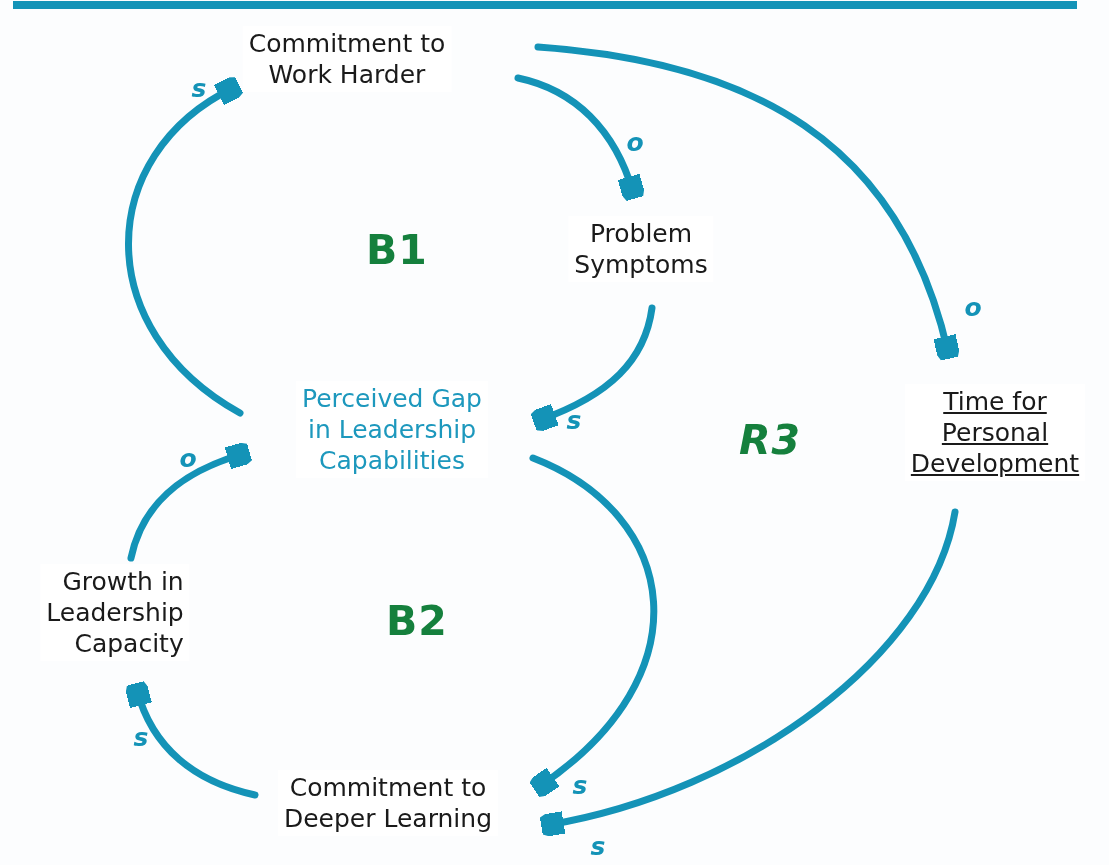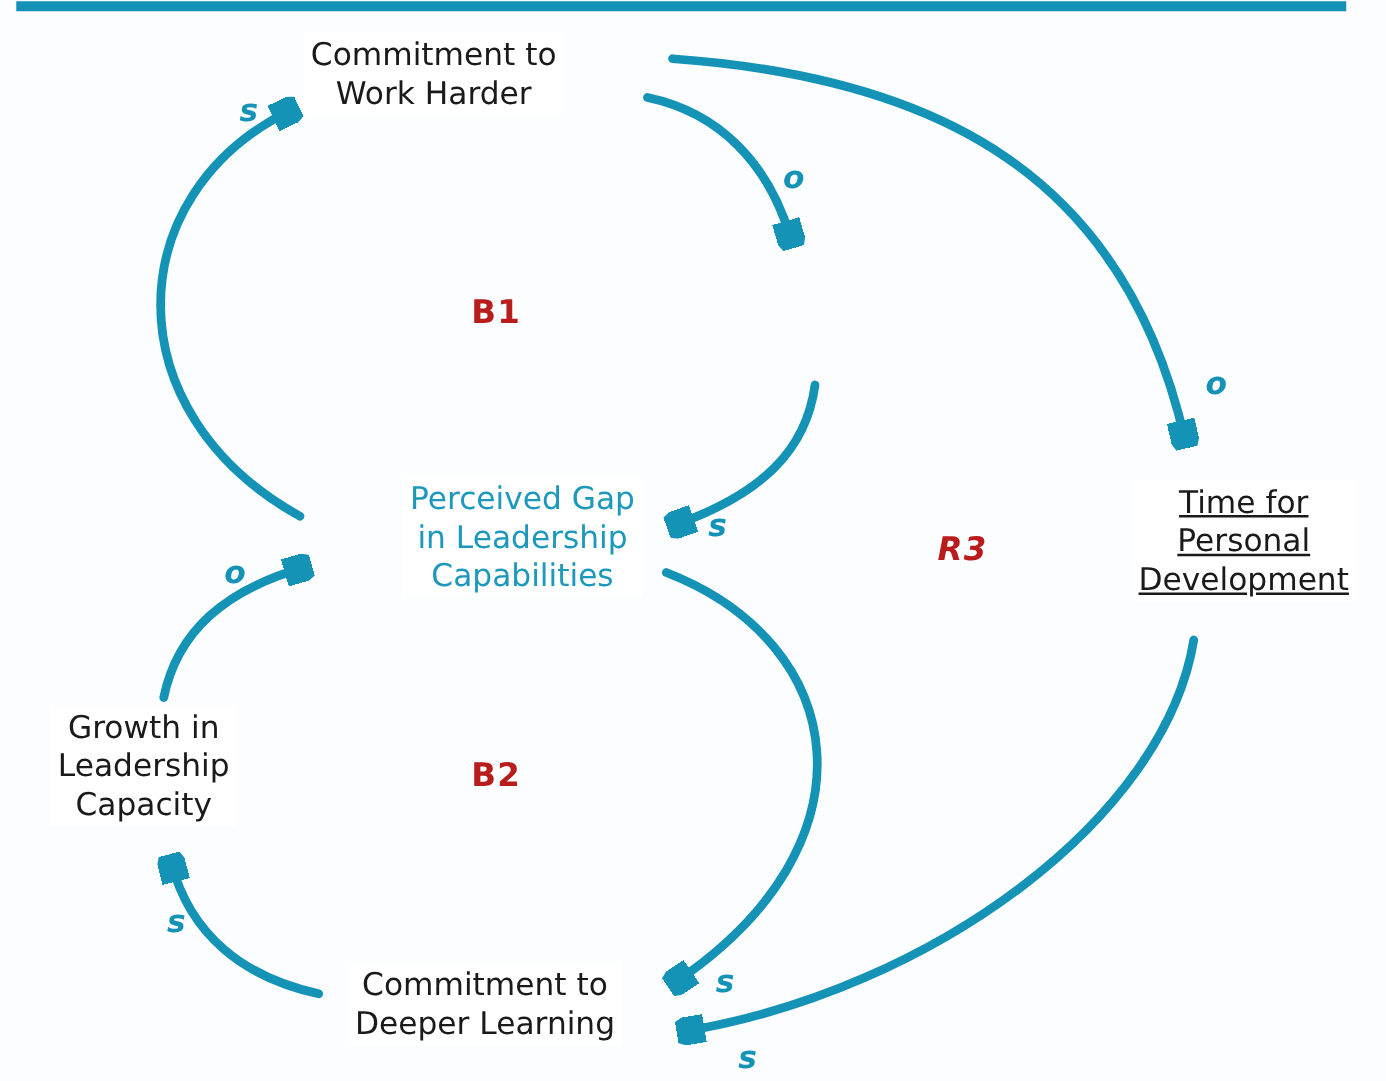--- a/index.html
+++ b/index.html
@@ -46,24 +46,24 @@
     color: #1a1a1a;
     background: rgba(255,255,255,0.9);
     padding: 2px 6px;
   }
   .node.highlight {
     color: #1d98bd;
   }
   .loop-label {
     position: absolute;
     transform: translate(-50%, -50%);
-    font-size: 26px;
+    font-size: 41px;
     font-weight: bold;
     letter-spacing: 1px;
-    color: #b91c1c;
+    color: #15803d;
     background: transparent;
   }
   .polarity {
     position: absolute;
     transform: translate(-50%, -50%);
     font-size: 25px;
     font-style: italic;
     font-weight: bold;
     color: #1493b7;
   }
@@ -87,39 +87,41 @@
     <path d="M 538 47 C 750 62, 900 140, 948 352" marker-end="url(#arrowhead)"></path>
     <path d="M 955 512 C 932 655, 745 792, 548 825" marker-end="url(#arrowhead)"></path>
     <path d="M 533 458 C 680 515, 705 675, 540 786" marker-end="url(#arrowhead)"></path>
     <path d="M 255 795 C 195 782, 152 748, 137 690" marker-end="url(#arrowhead)"></path>
     <path d="M 131 558 C 142 505, 180 472, 243 454" marker-end="url(#arrowhead)"></path>
   </svg>
 
   <div class="node" style="left:347px; top:26px;">Commitment to
 Work Harder</div>
 
+  <div class="node" style="left:641px; top:216px;">Problem
+Symptoms</div>
 
-  <div class="node highlight" style="left:392px; top:381px;margin-left:26px;">Perceived Gap
+  <div class="node highlight" style="left:392px; top:381px;">Perceived Gap
 in Leadership
 Capabilities</div>
 
   <div class="node" style="left:995px; top:384px;text-decoration:underline;">Time for
 Personal
 Development</div>
 
-  <div class="node" style="left:115px; top:564px;">Growth in
+  <div class="node" style="left:115px; top:564px;text-align:right;">Growth in
 Leadership
 Capacity</div>
 
   <div class="node" style="left:388px; top:770px;">Commitment to
 Deeper Learning</div>
 
   <div class="loop-label" style="left:397px; top:250px;">B1</div>
 
-  <div class="loop-label" style="left:397px; top:621px;">B2</div>
+  <div class="loop-label" style="left:417px; top:621px;">B2</div>
 
   <div class="loop-label" style="left:770px; top:440px;font-style:italic;">R3</div>
 
   <span class="polarity" style="left:199px; top:88px;">s</span>
 
   <span class="polarity" style="left:635px; top:142px;">o</span>
 
   <span class="polarity" style="left:574px; top:420px;">s</span>
 
   <span class="polarity" style="left:973px; top:307px;">o</span>

